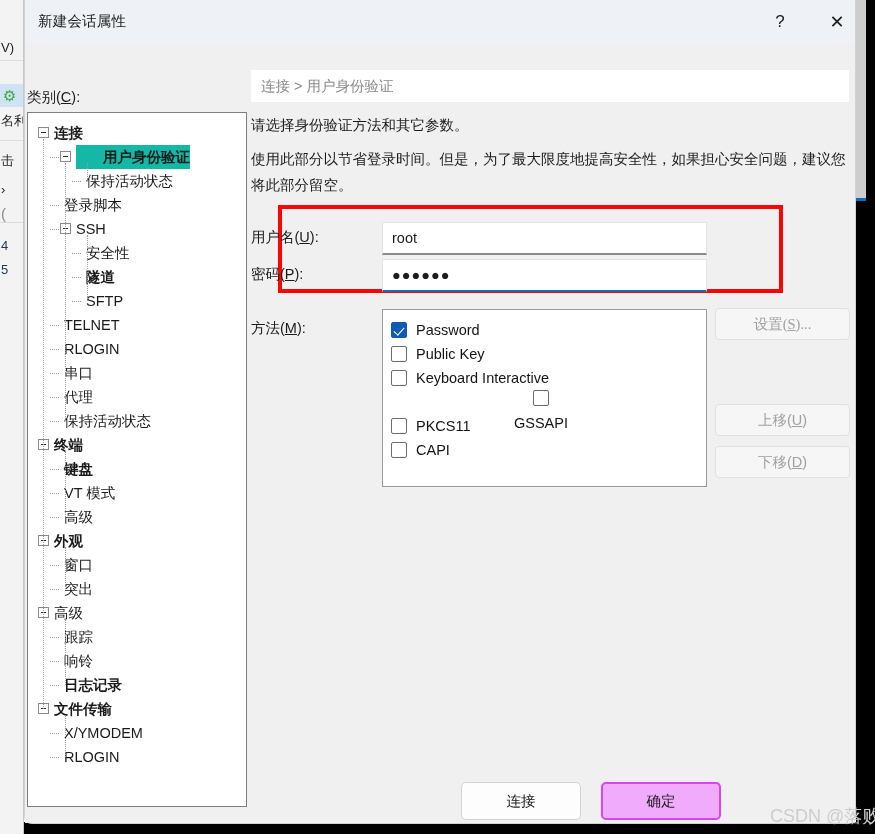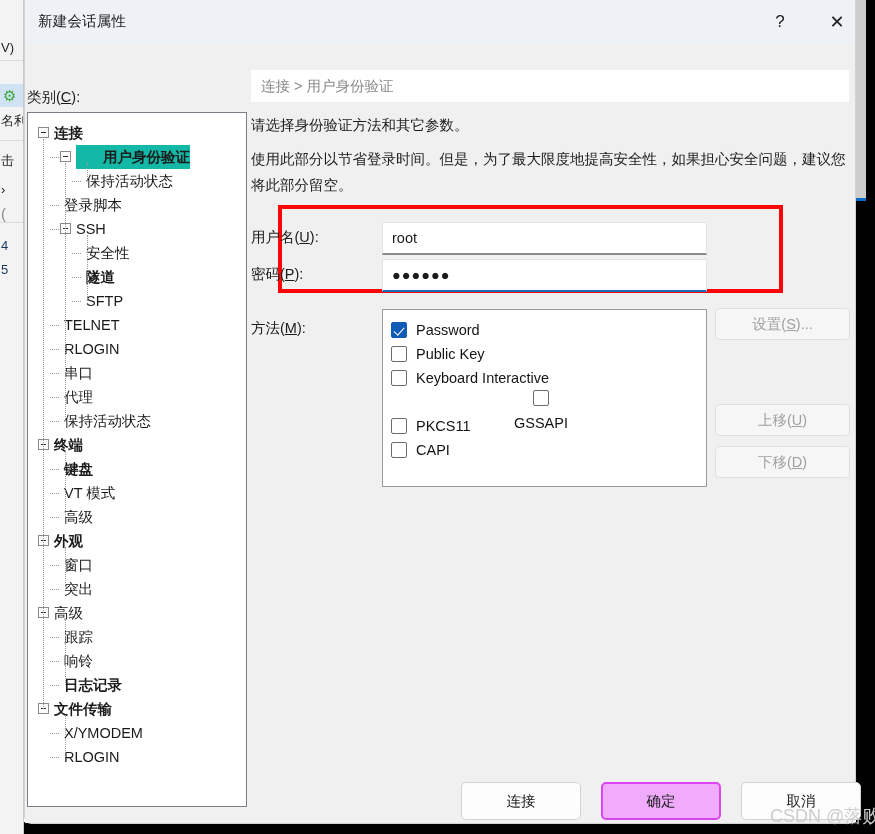--- a/index.html
+++ b/index.html
@@ -177,21 +177,21 @@
     border-width: 0 1.8px 1.8px 0; transform: rotate(42deg);
   }
 
   .sidebtn {
     position:absolute; left: 464px; width: 135px; height: 32px;
     background:#f6f6f6; border:1px solid #e0e0e0; border-radius: 4px;
     font-size: 14.5px; color:#a0a0a0;
     display:flex; align-items:center; justify-content:center;
   }
   .sidebtn u { text-decoration: underline; }
-  .sb-settings { top: 244px; }
+  .sb-settings { top: 244px; font-family: Liberation Serif, serif; }
   .sb-up       { top: 340px; }
   .sb-down     { top: 382px; }
 
   
   .botbtn {
     position:absolute; top: 738px; height: 38px; width: 120px;
     background:#fdfdfd; border:1px solid #d3d3d3; border-radius:5px;
     font-size: 14.5px; color:#1b1b1b;
     display:flex; align-items:center; justify-content:center;
   }
@@ -371,19 +371,18 @@
         <div class="sidebtn sb-down">
             <span>下移(</span>
             <u>D</u>
             <span>)</span>
           </div>
 
       </div>
 
       <div class="botbtn bb-connect">连接</div>
       <div class="botbtn bb-ok">确定</div>
-      <div class="botbtn bb-cancel">取消</div>
 
     </div>
   </div>
 
   <div class="watermark">CSDN @落败.</div>
 </div>
 
 </body></html>

